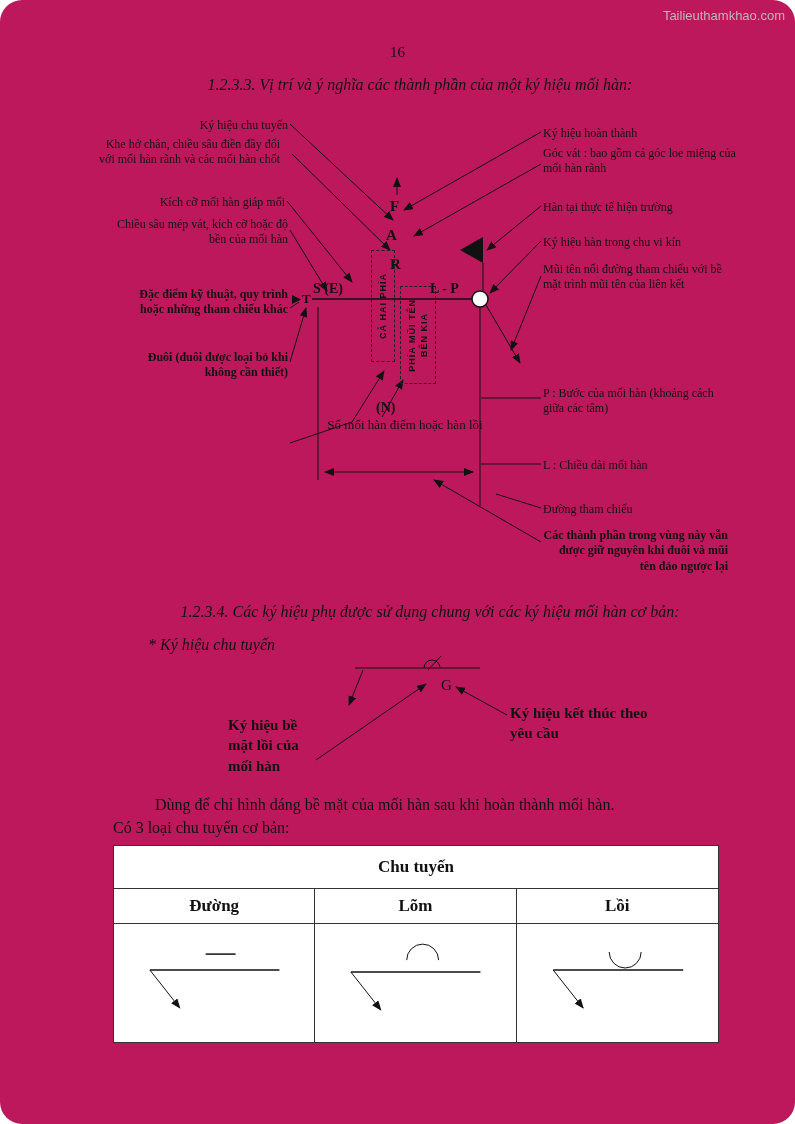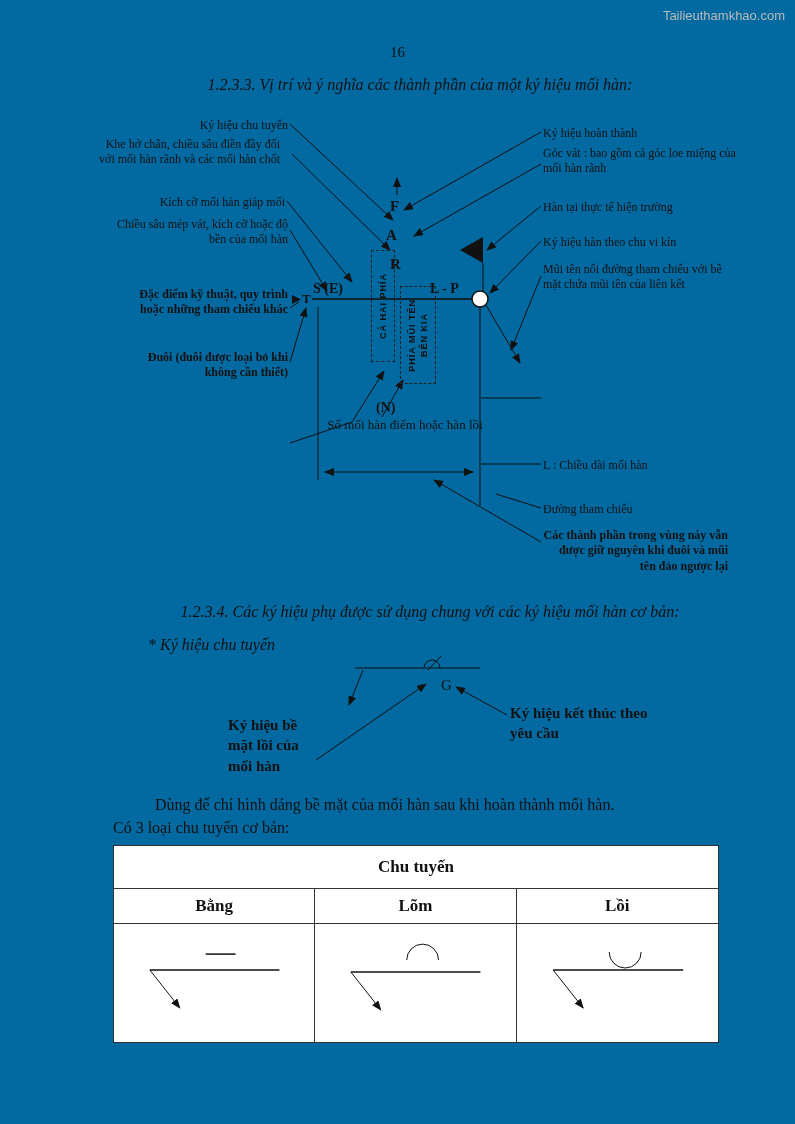--- a/index.html
+++ b/index.html
@@ -1,18 +1,18 @@
 <!DOCTYPE html>
 <html><head>
 <meta charset="utf-8">
 <style>
   html,body { margin:0; padding:0; background:#ffffff; }
   .page {
-    position:relative; width:795px; height:1124px; background:#0369a1;
-    font-family:"Liberation Serif", serif; color:#111; overflow:hidden;
+    position:relative; width:795px; height:1124px; background:#be185d;
+    font-family:"Liberation Serif", serif; color:#111; overflow:hidden;border-radius:22px;
   }
   .watermark {
     position:absolute; top:8px; right:10px; font:13px "Liberation Sans", sans-serif;
     color:#b9b9b9;
   }
   .page-number { position:absolute; top:44px; left:0; width:100%; text-align:center; font-size:15px; }
   .heading { position:absolute; font-size:16px; font-style:italic;text-align:center; }
   .subheading { position:absolute; font-size:16px; font-style:italic; }
   .lbl { position:absolute; font-size:12px; line-height:1.28; }
   .l-left { text-align:right; }
@@ -95,22 +95,23 @@
     <div class="lbl l-left" style="left:100px; top:8px;  width:188px;">Ký hiệu chu tuyến</div>
     <div class="lbl l-left" style="left:96px; top:27px; width:184px;">Khe hở chân, chiều sâu điền đầy đối với mối hàn rãnh và các mối hàn chốt</div>
     <div class="lbl l-left" style="left:100px; top:85px; width:185px;">Kích cỡ mối hàn giáp mối</div>
     <div class="lbl l-left" style="left:108px; top:107px; width:180px;">Chiều sâu mép vát, kích cỡ hoặc độ bền của mối hàn</div>
     <div class="lbl l-left b" style="left:133px; top:177px; width:155px;">Đặc điểm kỹ thuật, quy trình hoặc những tham chiếu khác</div>
     <div class="lbl l-left b" style="left:128px; top:240px; width:160px;">Đuôi (đuôi được loại bỏ khi không cần thiết)</div>
 
     <div class="lbl" style="left:543px; top:16px;  width:200px;">Ký hiệu hoàn thành</div>
     <div class="lbl" style="left:543px; top:36px;  width:195px;">Góc vát : bao gồm cả góc loe miệng của mối hàn rãnh</div>
     <div class="lbl" style="left:543px; top:90px;  width:200px;">Hàn tại thực tế hiện trường</div>
-    <div class="lbl" style="left:543px; top:125px; width:200px;">Ký hiệu hàn theo chu vi kín</div>
-    <div class="lbl" style="left:543px; top:152px; width:185px;">Mũi tên nối đường tham chiếu với bề mặt chứa mũi tên của liên kết</div>
+    <div class="lbl" style="left:543px; top:125px; width:200px;">Ký hiệu hàn trong chu vi kín</div>
+    <div class="lbl" style="left:543px; top:152px; width:185px;">Mũi tên nối đường tham chiếu với bề mặt trình mũi tên của liên kết</div>
+    <div class="lbl" style="left:543px; top:276px; width:190px;">P : Bước của mối hàn (khoảng cách giữa các tâm)</div>
     <div class="lbl" style="left:543px; top:348px; width:200px;">L : Chiều dài mối hàn</div>
     <div class="lbl" style="left:543px; top:392px; width:200px;">Đường tham chiếu</div>
     <div class="lbl b" style="left:543px; top:418px; width:185px;text-align:right;">Các thành phần trong vùng này vẫn được giữ nguyên khi đuôi và mũi tên đảo ngược lại</div>
 
     <div class="cletter" style="left:390px; top:88px;">F</div>
     <div class="cletter" style="left:386px; top:117px;">A</div>
     <div class="cletter" style="left:390px; top:146px;">R</div>
     <div class="cletter" style="left:313px; top:171px; font-size:14px;">S (E)</div>
     <div class="cletter" style="left:430px; top:171px; font-size:14px;">L - P</div>
     <div class="cletter" style="left:302px; top:181px; font-size:13px;">T</div>
@@ -150,21 +151,21 @@
   </div>
 
   <div class="para">
     <div class="indent">Dùng để chỉ hình dáng bề mặt của mối hàn sau khi hoàn thành mối hàn.</div>
     <div>Có 3 loại chu tuyến cơ bản:</div>
   </div>
 
   <div class="ctable">
     <div class="ct-header">Chu tuyến</div>
     <div class="ct-cols">
-      <div class="ct-col">Bằng</div>
+      <div class="ct-col">Đường</div>
       <div class="ct-col">Lõm</div>
       <div class="ct-col">Lồi</div>
     </div>
     <div class="ct-diag">
       <div class="ct-cell">
         <svg width="100%" height="116" viewBox="0 0 201 116">
           <defs>
             <marker id="ar3a" viewBox="0 0 10 8" refX="9" refY="4" markerWidth="10" markerHeight="8" orient="auto-start-reverse">
               <path d="M0,0 L10,4 L0,8 Z" fill="#111"></path>
             </marker>

